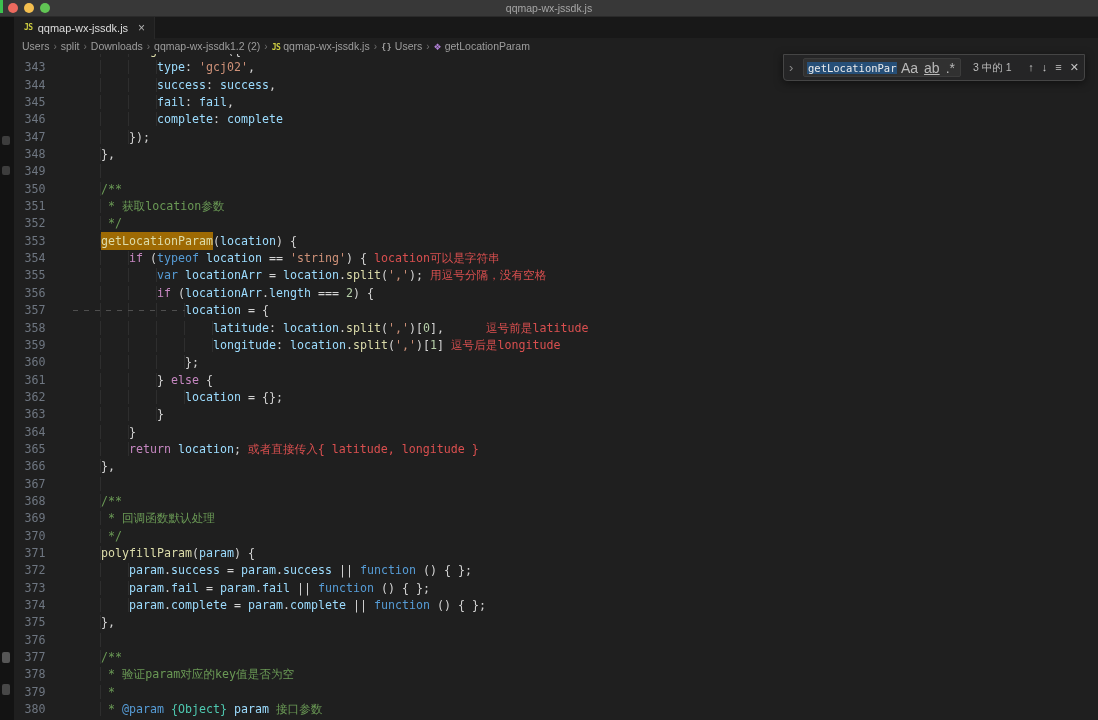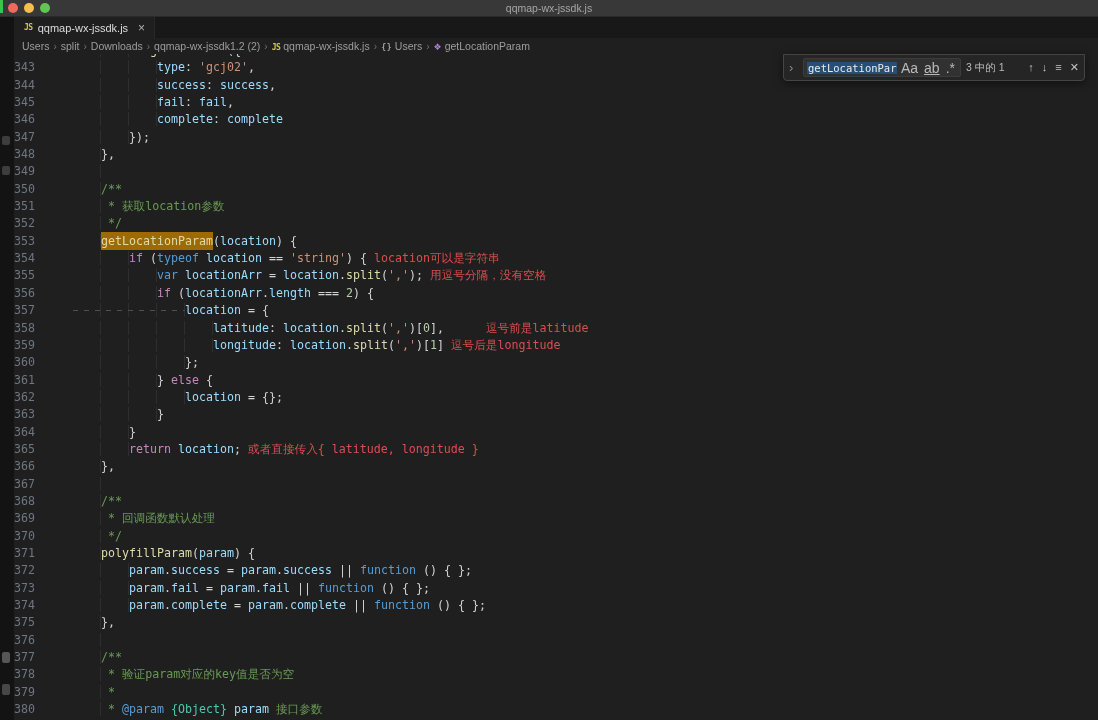--- a/index.html
+++ b/index.html
@@ -35,21 +35,21 @@
   .ico-object{color:#c5c5c5;font-family:"DejaVu Sans Mono",monospace}
   .ico-method{color:#b180d7}
   
   .code-area{
     position:absolute;left:14px;right:0;top:54px;bottom:0;overflow:hidden;
     font-family:"DejaVu Sans Mono",monospace;font-size:11.63px;line-height:17.35px;
     white-space:pre;color:#d4d4d4;z-index:1;
   }
   .row{height:17.35px}
   .row:first-child{margin-top:-12px}
-  .ln{display:inline-block;width:42px;text-align:left;color:#6e7681}
+  .ln{display:inline-block;width:42px;text-align:center;color:#6e7681}
   .lc{padding-left:17px}
   .s-ws,.s-wsd{background-image:repeating-linear-gradient(90deg,transparent,transparent 27px,#2e2e2e 27px,#2e2e2e 28px)}
   .s-wsd{
     background-image:
       repeating-linear-gradient(90deg,#4f4f4f 0,#4f4f4f 5px,transparent 5px,transparent 11px),
       repeating-linear-gradient(90deg,transparent,transparent 27px,#2e2e2e 27px,#2e2e2e 28px);
     background-size:100% 1px,auto;
     background-position:0 7px,0 0;
     background-repeat:no-repeat,repeat;
   }
@@ -72,21 +72,21 @@
     position:absolute;top:54px;right:13px;width:302px;height:27px;
     background:#252526;border:1px solid #454545;border-radius:0 0 4px 4px;
     box-shadow:0 2px 8px rgba(0,0,0,.5);
     display:flex;align-items:center;padding:0 5px;gap:5px;z-index:10;box-sizing:border-box;
   }
   .find-collapse{color:#8a8a8a;font-size:13px;width:9px;line-height:1}
   .find-input{display:flex;align-items:center;width:158px;height:19px;background:#313131;border:1px solid #3c3c3c;border-radius:2px;padding:0 3px;gap:2px;box-sizing:border-box}
   .find-query{font-family:"DejaVu Sans Mono",monospace;font-size:10.5px;color:#ececec;background:#264f78;padding:0 1px;flex:1;white-space:nowrap;overflow:hidden}
   .find-toggle{font-size:14px;color:#b9b9b9;padding:1px 2px;border-radius:2px;line-height:1}
   .tg-word{text-decoration:underline}
-  .find-count{font-size:10.5px;color:#bbbbbb;margin-left:0;white-space:nowrap}
+  .find-count{font-size:10.5px;color:#bbbbbb;margin-left:7px;white-space:nowrap}
   .find-actions{margin-left:auto;display:flex;align-items:center;gap:8px;color:#c5c5c5;font-size:11px}
   .find-actions span{line-height:1}
 </style>
 </head>
 <body>
 
 <div class="titlebar">
   <div class="lights">
     <span class="light l-close"></span>
     <span class="light l-min"></span>

